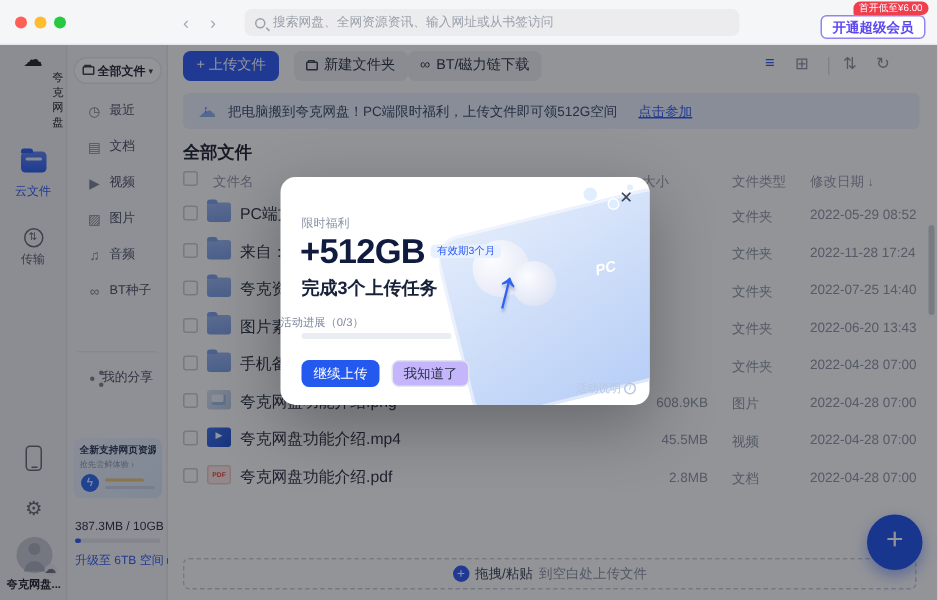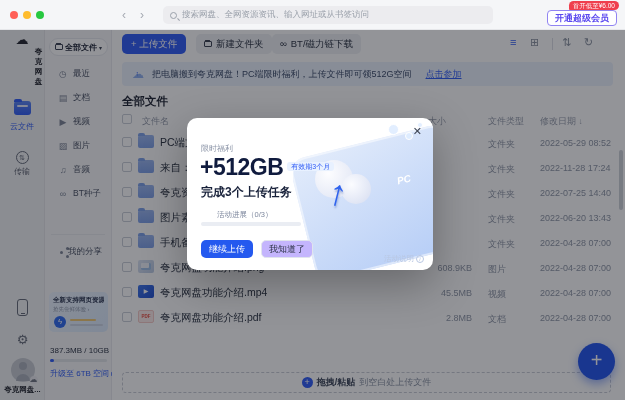--- a/index.html
+++ b/index.html
@@ -16,21 +16,21 @@
   .mag { width:7px; height:7px; border:1.2px solid #9aa0aa; border-radius:50%; position:relative; flex:0 0 auto; }
   .mag::after { content:''; position:absolute; width:3px; height:1.2px; background:#9aa0aa; left:6px; top:6px; transform:rotate(45deg); }
   #search-ph { font-size:8.5px; color:#9aa0aa; margin-left:5px; white-space:nowrap; overflow:hidden; }
   #vip-btn { position:absolute; right:8px; top:10px; height:16px; line-height:14px; padding:0 7px; background:#fff; border:1px solid #9184f2; border-radius:4px; font-size:9px; color:#5b49ef; font-weight:bold; }
   #vip-badge { position:absolute; right:6px; top:1px; background:#ef3f4e; color:#fff; font-size:6.5px; line-height:9px; padding:0 4px; border-radius:5px 5px 5px 1px; z-index:2; }
 
   
   #sidebar { position:absolute; left:0; top:30px; width:45px; height:370px; background:#f1f2f4; border-right:1px solid #e5e6e9; }
   #logo { text-align:center; padding-top:3px; }
   #logo .cloud { font-size:13px; color:#23262e; line-height:14px; display:block; }
-  #logo-name { font-size:7.5px; font-weight:bold; color:#23262e; display:block;margin-left:33px; }
+  #logo-name { font-size:7.5px; font-weight:normal; color:#23262e; display:block;margin-left:33px; }
   .side-item { text-align:center; margin-top:14px; cursor:pointer; }
   .side-item .ficon { display:inline-block; width:17px; height:14px; background:linear-gradient(#5b86f2,#2e5bf6); border-radius:3px; position:relative; }
   .side-item .ficon::before { content:''; position:absolute; top:-2px; left:0; width:8px; height:3px; background:#2e5bf6; border-radius:2px 2px 0 0; }
   .side-item .ficon::after { content:''; position:absolute; left:3px; top:4px; width:11px; height:2px; background:rgba(255,255,255,.85); border-radius:1px; }
   .side-label-active { display:block; font-size:8px; color:#2e5bf6; margin-top:2px; }
   .side-label { display:block; font-size:8px; color:#5d6370; margin-top:2px; }
   .circ-icon { display:inline-block; width:13px; height:13px; border:1.4px solid #646b78; border-radius:50%; font-size:7px; color:#646b78; line-height:11px; text-align:center; }
   #side-bottom { position:absolute; bottom:0; left:0; width:45px; text-align:center; }
   .phone-icon { display:inline-block; width:11px; height:17px; border:1.3px solid #646b78; border-radius:3px; position:relative; }
   .phone-icon::after { content:''; position:absolute; bottom:1px; left:2.5px; width:4px; height:1.2px; background:#646b78; }
@@ -105,36 +105,36 @@
   .ricon.video { background:linear-gradient(135deg,#3b72e8,#1f4fd0); color:#fff; font-size:6px; text-align:center; line-height:13px; }
   .ricon.pdf { background:#fdecea; border:1px solid #f5c9c5; color:#e8483c; font-size:4.5px; font-weight:bold; text-align:center; line-height:11px; }
   .rname { position:absolute; left:48px; top:6px; font-size:10.5px; color:#2b3342; white-space:nowrap; overflow:hidden; max-width:240px; }
   .rsize { position:absolute; left:290px; width:70px; text-align:right; top:8px; font-size:9px; color:#8e96a6; }
   .rtype { position:absolute; left:376px; top:8px; font-size:9px; color:#8e96a6; }
   .rdate { position:absolute; left:428px; top:8px; font-size:9px; color:#8e96a6; }
   #list-footer { position:absolute; left:0; top:305px; width:513px; text-align:center; font-size:8.5px; color:#9aa2b0; }
 
   #dropzone { position:absolute; left:10px; right:14px; top:342px; height:21px; border:1px dashed #c8ccd5; border-radius:4px; display:flex; align-items:center; justify-content:center; gap:4px; }
   .plus-circle { width:11px; height:11px; border-radius:50%; background:#2e5bf6; color:#fff; font-size:9px; line-height:10px; text-align:center; }
-  #dz-bold { font-size:9px; font-weight:bold; color:#3c4659; }
+  #dz-bold { font-size:9px; font-weight:normal; color:#3c4659; }
   #dz-text { font-size:9px; color:#8b94a4; }
 
   #fab { position:absolute; right:10px; top:313px; width:37px; height:37px; border-radius:50%; background:#2154ee; color:#fff; font-size:20px; line-height:35px; text-align:center; box-shadow:0 4px 10px rgba(33,84,238,.45); cursor:pointer; }
   #scroll-thumb { position:absolute; right:2px; top:120px; width:4px; height:60px; border-radius:2px; background:#cdd1d8; cursor:pointer; }
 
   
   #overlay { position:absolute; left:0; top:30px; width:625px; height:370px; background:rgba(15,18,26,.45); z-index:40; }
   #modal { position:absolute; left:187px; top:118px; width:246px; height:152px; background:#fff; border-radius:10px; z-index:50; box-shadow:0 14px 44px rgba(0,0,0,.3); }
   #modal-close { position:absolute; top:7px; right:11px; font-size:11px; color:#3c4352; cursor:pointer; z-index:3; }
   #m-tag { position:absolute; left:14px; top:25px; font-size:8px; color:#8a93a6; }
   #m-headline-row { position:absolute; left:13px; top:36px; white-space:nowrap; z-index:2; }
   #m-headline { font-size:23px; font-weight:800; color:#101b3e; letter-spacing:-.5px; }
   #m-badge { font-size:7px; color:#2e5bf6; background:#e8f1ff; border-radius:3px; padding:1px 4px; margin-left:4px; vertical-align:6px; }
   #m-subtitle { position:absolute; left:14px; top:66px; font-size:12px; font-weight:bold; color:#18213a; z-index:2; }
-  #m-progress-label { position:absolute; left:30px; top:92px; font-size:7.5px; color:#7e889e; z-index:2; }
+  #m-progress-label { position:absolute; left:0; top:92px; font-size:7.5px; color:#7e889e; z-index:2; }
   #m-bar { position:absolute; left:14px; top:104px; width:100px; height:4px; border-radius:2px; background:#eaedf3; z-index:2; }
   #m-btn-primary { position:absolute; left:14px; top:122px; width:52px; height:18px; background:#2459ef; border:none; border-radius:5px; color:#fff; font-size:9px; line-height:18px; text-align:center; cursor:pointer; z-index:3; }
   #m-btn-secondary { position:absolute; left:74px; top:122px; width:52px; height:18px; background:#c4b5fd; border:1px solid #e1e5ee; border-radius:5px; color:#2a3144; font-size:9px; line-height:16px; text-align:center; cursor:pointer; z-index:3; }
   #m-illus { position:absolute; right:0; top:0; width:140px; height:152px; border-radius:0 10px 10px 0; overflow:hidden; }
   #m-panel { position:absolute; right:-28px; top:22px; width:160px; height:125px; background:linear-gradient(160deg,#e3ecfb,#b4ccf6); border-radius:16px; transform:rotate(-14deg); box-shadow:inset 0 0 0 2px rgba(255,255,255,.5); }
   #m-pc { position:absolute; right:22px; top:56px; font-size:10px; font-weight:800; font-style:italic; color:#fff; transform:rotate(-14deg); }
   .bubble { position:absolute; border-radius:50%; background:rgba(223,236,255,.9); border:1px solid #fff; }
   #b1 { width:11px; height:11px; right:34px; top:6px; }
   #b2 { width:8px; height:8px; right:20px; top:14px; }
   #b3 { width:6px; height:6px; right:10px; top:4px; }

